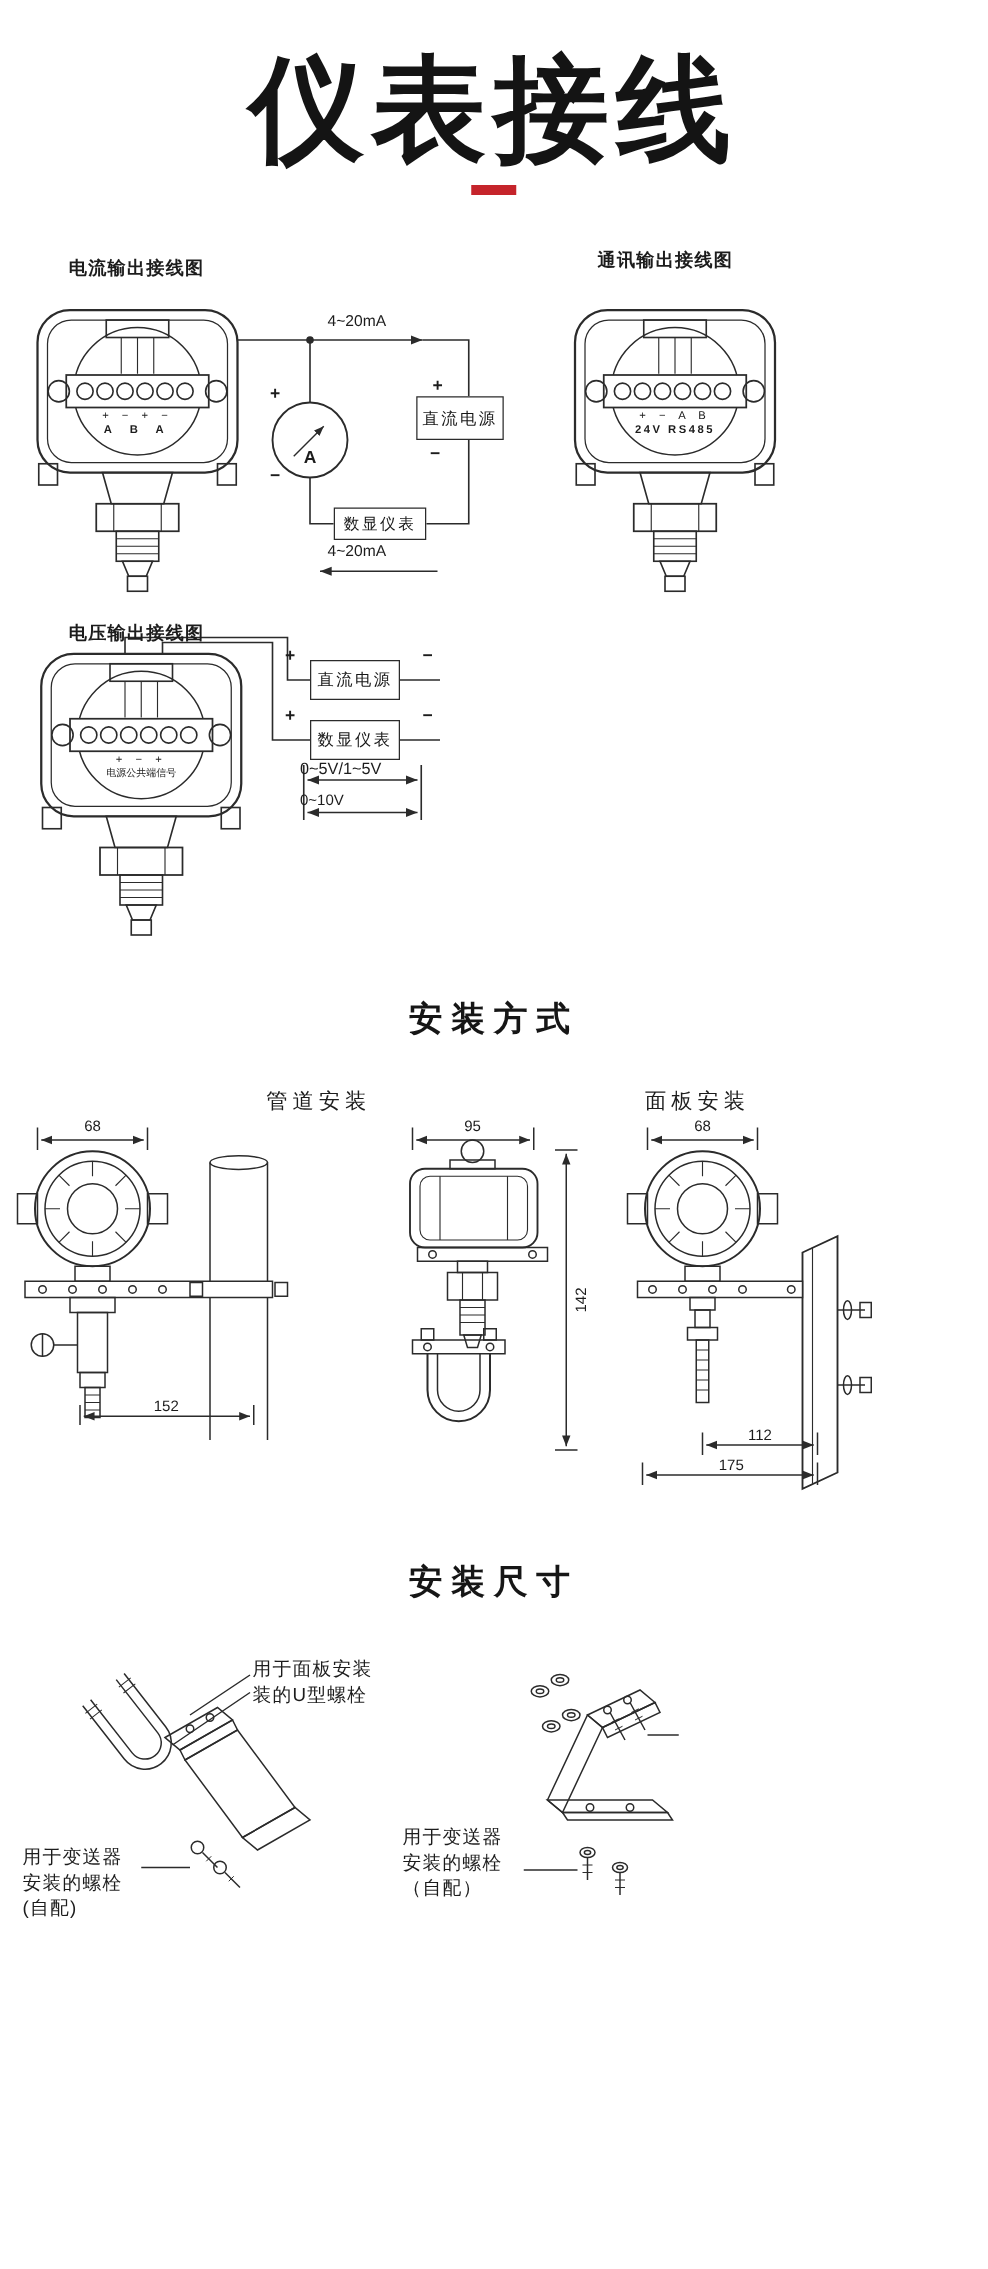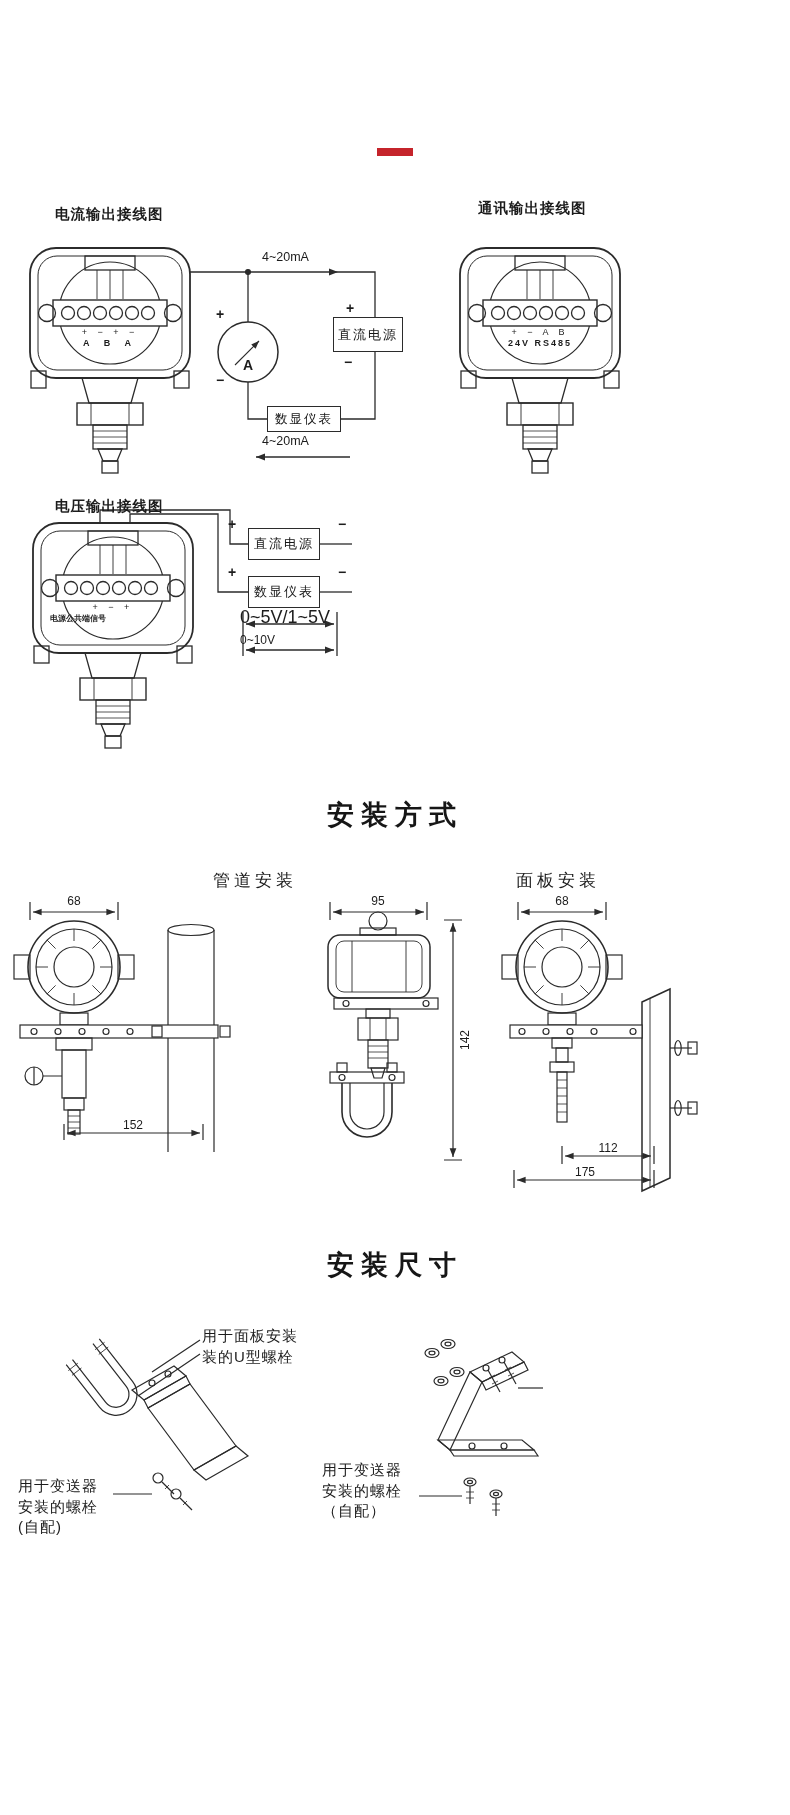--- a/index.html
+++ b/index.html
@@ -12,21 +12,21 @@
   .t { position:absolute; font-size:12px; color:#1c1c1c; }
   .seclabel { font-size:14.5px; font-weight:bold; letter-spacing:1px; }
   .h2 { position:absolute; left:0; right:0; text-align:center; font-size:27px; font-weight:bold; letter-spacing:7px; }
   .sub { font-size:17px; letter-spacing:4px; text-align:center; }
   .wbox { position:absolute; border:1.6px solid #2b2b2b; background:#fff; display:flex;
           align-items:center; justify-content:center; font-size:13px; letter-spacing:2px; }
   .sig { font-size:12.5px; text-align:left; white-space:nowrap; }
   .pm { font-size:14px; font-weight:bold; }
   .term { font-size:9px; text-align:center; letter-spacing:4px; white-space:nowrap; }
   .term2 { font-weight:bold; letter-spacing:6px; }
-  .note { font-size:8px; letter-spacing:0; white-space:nowrap;font-weight:bold; }
+  .note { font-size:8px; text-align:center; letter-spacing:0; white-space:nowrap; }
   .dim { font-size:12px; text-align:center; background:#fff; }
   .rot { transform:rotate(-90deg); }
   .callout { font-size:15px; line-height:1.38; white-space:pre-line; letter-spacing:1px; }
   svg.art { position:absolute; left:0; top:0; }
 </style>
 </head>
 <body>
 
 <div class="page">
 
@@ -236,20 +236,21 @@
         <ellipse cx="496" cy="1494" rx="6" ry="4"></ellipse>
           <ellipse cx="496" cy="1494" rx="2.5" ry="1.6"></ellipse>
         <path d="M496,1498 V1516"></path>
           <path d="M492,1504 H500 M492,1510 H500" stroke-width="0.8"></path>
         <path d="M518,1388 H543"></path>
         <path d="M419,1496 H462"></path>
       </g>
     </g>
   </svg>
 
+  <div class="title">仪表接线</div>
   <div class="dash"></div>
 
   <div class="t seclabel" style="left:55px;top:205px">电流输出接线图</div>
   <div class="t seclabel" style="left:478px;top:199px">通讯输出接线图</div>
 
   <div class="t sig" style="left:262px;top:250px;width:76px">4~20mA</div>
   <div class="t pm" style="left:216px;top:306px">+</div>
   <div class="t pm" style="left:216px;top:372px">−</div>
   <div class="t" style="left:240px;top:357px;width:16px;text-align:center;font-size:14px;font-weight:bold">A</div>
   <div class="wbox" style="left:333px;top:317px;width:70px;height:35px">直流电源</div>
@@ -263,21 +264,21 @@
   <div class="t term" style="left:480px;top:327px;width:120px">+ −  A B</div>
   <div class="t term" style="left:480px;top:338px;width:120px;font-weight:bold;letter-spacing:2px">24V  RS485</div>
 
   <div class="t seclabel" style="left:55px;top:497px">电压输出接线图</div>
   <div class="t pm" style="left:228px;top:516px">+</div>
   <div class="t pm" style="left:338px;top:516px">−</div>
   <div class="wbox" style="left:248px;top:528px;width:72px;height:32px">直流电源</div>
   <div class="t pm" style="left:228px;top:564px">+</div>
   <div class="t pm" style="left:338px;top:564px">−</div>
   <div class="wbox" style="left:248px;top:576px;width:72px;height:32px">数显仪表</div>
-  <div class="t sig" style="left:240px;top:607px;width:100px;font-size:18px">0~5V/1~5V</div>
+  <div class="t sig" style="left:240px;top:607px;width:100px;font-size:13px">0~5V/1~5V</div>
   <div class="t sig" style="left:240px;top:633px;width:100px;font-size:12px">0~10V</div>
   <div class="t term" style="left:53px;top:602px;width:120px">+ − +</div>
   <div class="t note" style="left:50px;top:613px;width:126px">电源公共端信号</div>
 
   <div class="h2" style="top:797px">安装方式</div>
   <div class="t sub" style="left:195px;top:869px;width:120px">管道安装</div>
   <div class="t sub" style="left:498px;top:869px;width:120px">面板安装</div>
 
   <div class="t dim" style="left:56px;top:894px;width:36px">68</div>
   <div class="t dim" style="left:360px;top:894px;width:36px">95</div>

